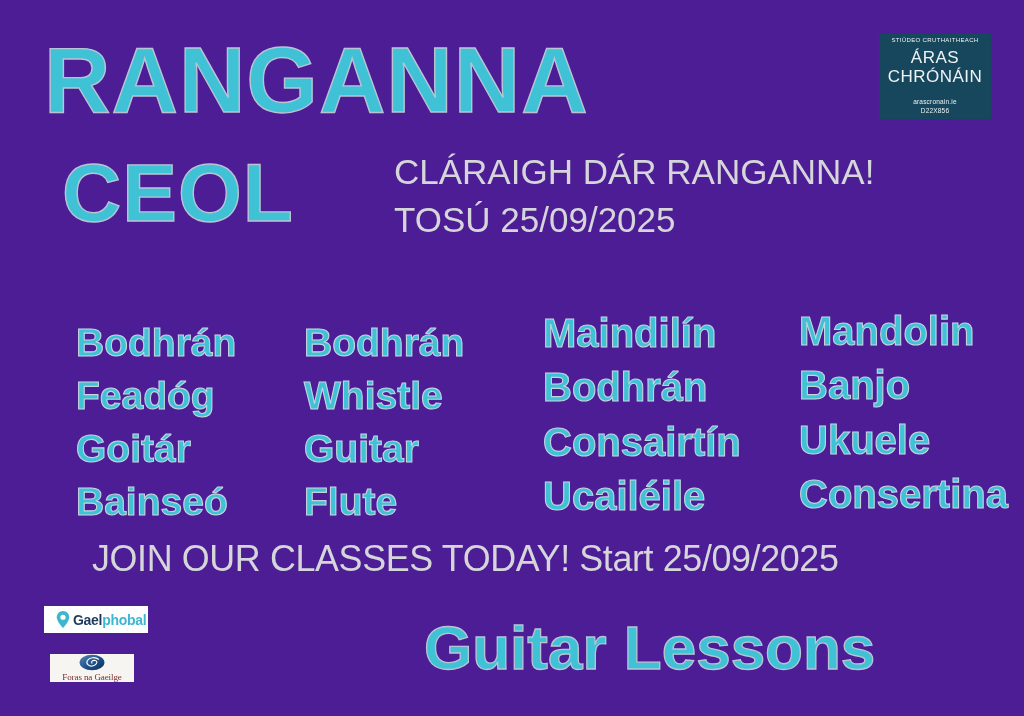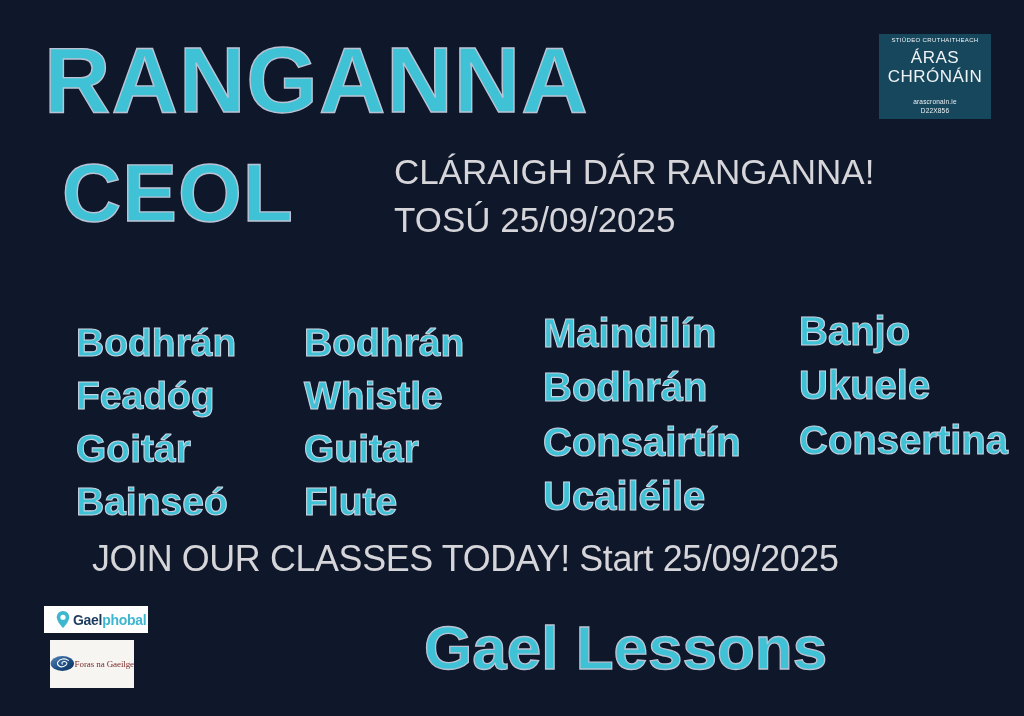--- a/index.html
+++ b/index.html
@@ -12,21 +12,21 @@
     background: #1e1a47;
     font-family: "Liberation Sans", sans-serif;
     overflow: hidden;
     position: relative;
   }
 
   .poster {
     position: relative;
     width: 1024px;
     height: 716px;
-    background: #0f172a;
+    background: #4c1d95;
   }
 
   
   .headline-ranganna {
     position: absolute;
     left: 44px;
     top: 34px;
     font-size: 92px;
     line-height: 1;
     font-weight: 700;
@@ -187,26 +187,26 @@
     letter-spacing: -0.3px;
     font-family: "Liberation Sans", sans-serif;
     line-height: 1;
   }
   .gael-word .part-dark { color: #1b3a5c; }
   .gael-word .part-teal { color: #3fb6cf; }
 
   .foras-logo {
     position: absolute;
     left: 50px;
-    top: 640px;
+    top: 654px;
     width: 84px;
-    height: 48px;
+    height: 28px;
     background: #f6f5f2;
     display: flex;
-    flex-direction: row;
+    flex-direction: column;
     align-items: center;
     justify-content: center;
     box-sizing: border-box;
   }
   .foras-swirl {
     width: 30px;
     height: 19px;
     margin-bottom: 1px;
   }
   .foras-text {
@@ -256,30 +256,31 @@
     </div>
 
     <div class="col col-3">
       <div class="line">Maindilín</div>
       <div class="line">Bodhrán</div>
       <div class="line">Consairtín</div>
       <div class="line">Ucailéile</div>
     </div>
 
     <div class="col col-4">
+      <div class="line">Mandolin</div>
       <div class="line">Banjo</div>
       <div class="line">Ukuele</div>
       <div class="line">Consertina</div>
     </div>
 
   </div>
 
   <div class="join-banner">JOIN OUR CLASSES TODAY! Start 25/09/2025</div>
 
-  <div class="music-lessons">Gael Lessons</div>
+  <div class="music-lessons">Guitar Lessons</div>
 
   <div class="gaelphobal-logo">
     <svg class="pin-icon" viewBox="0 0 24 30">
       <path d="M12 0C5.9 0 1 4.9 1 11c0 8 11 19 11 19s11-11 11-19C23 4.9 18.1 0 12 0z" fill="#3fb6cf"></path>
       <circle cx="12" cy="11" r="4.6" fill="#ffffff"></circle>
     </svg>
     <span class="gael-word">
       <span class="part-dark">Gael</span><span class="part-teal">phobal</span>
     </span>
   </div>

